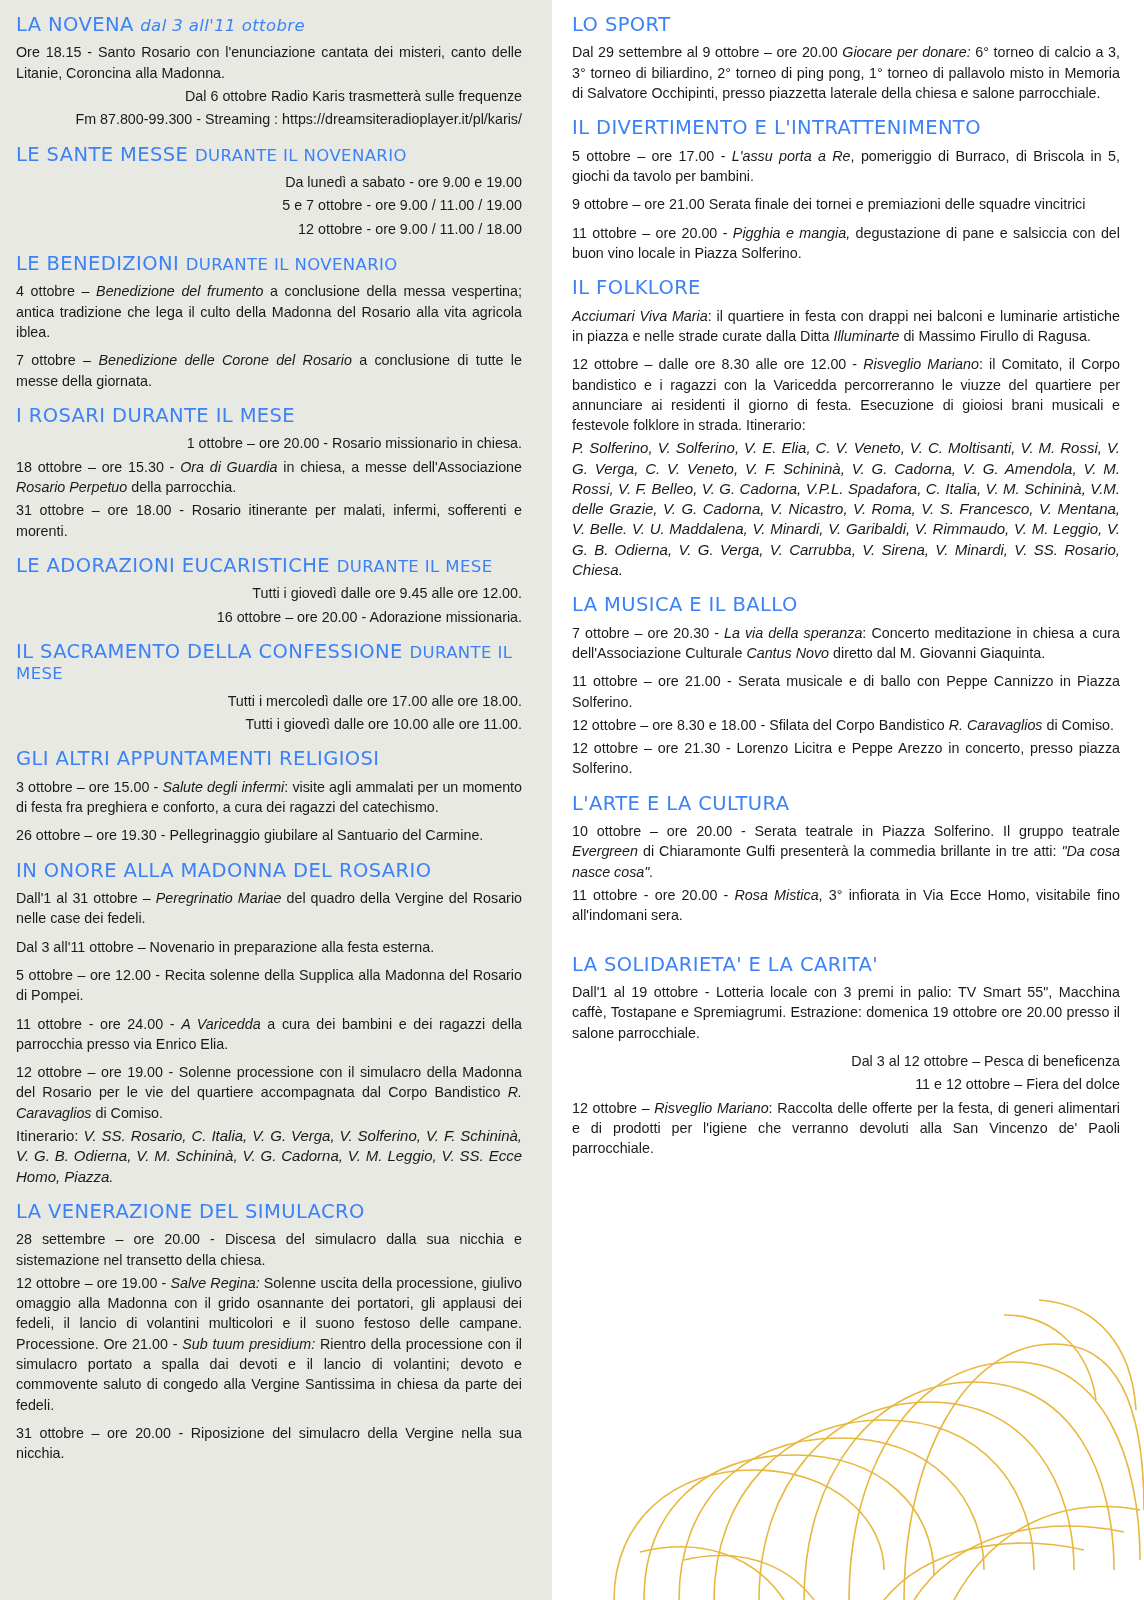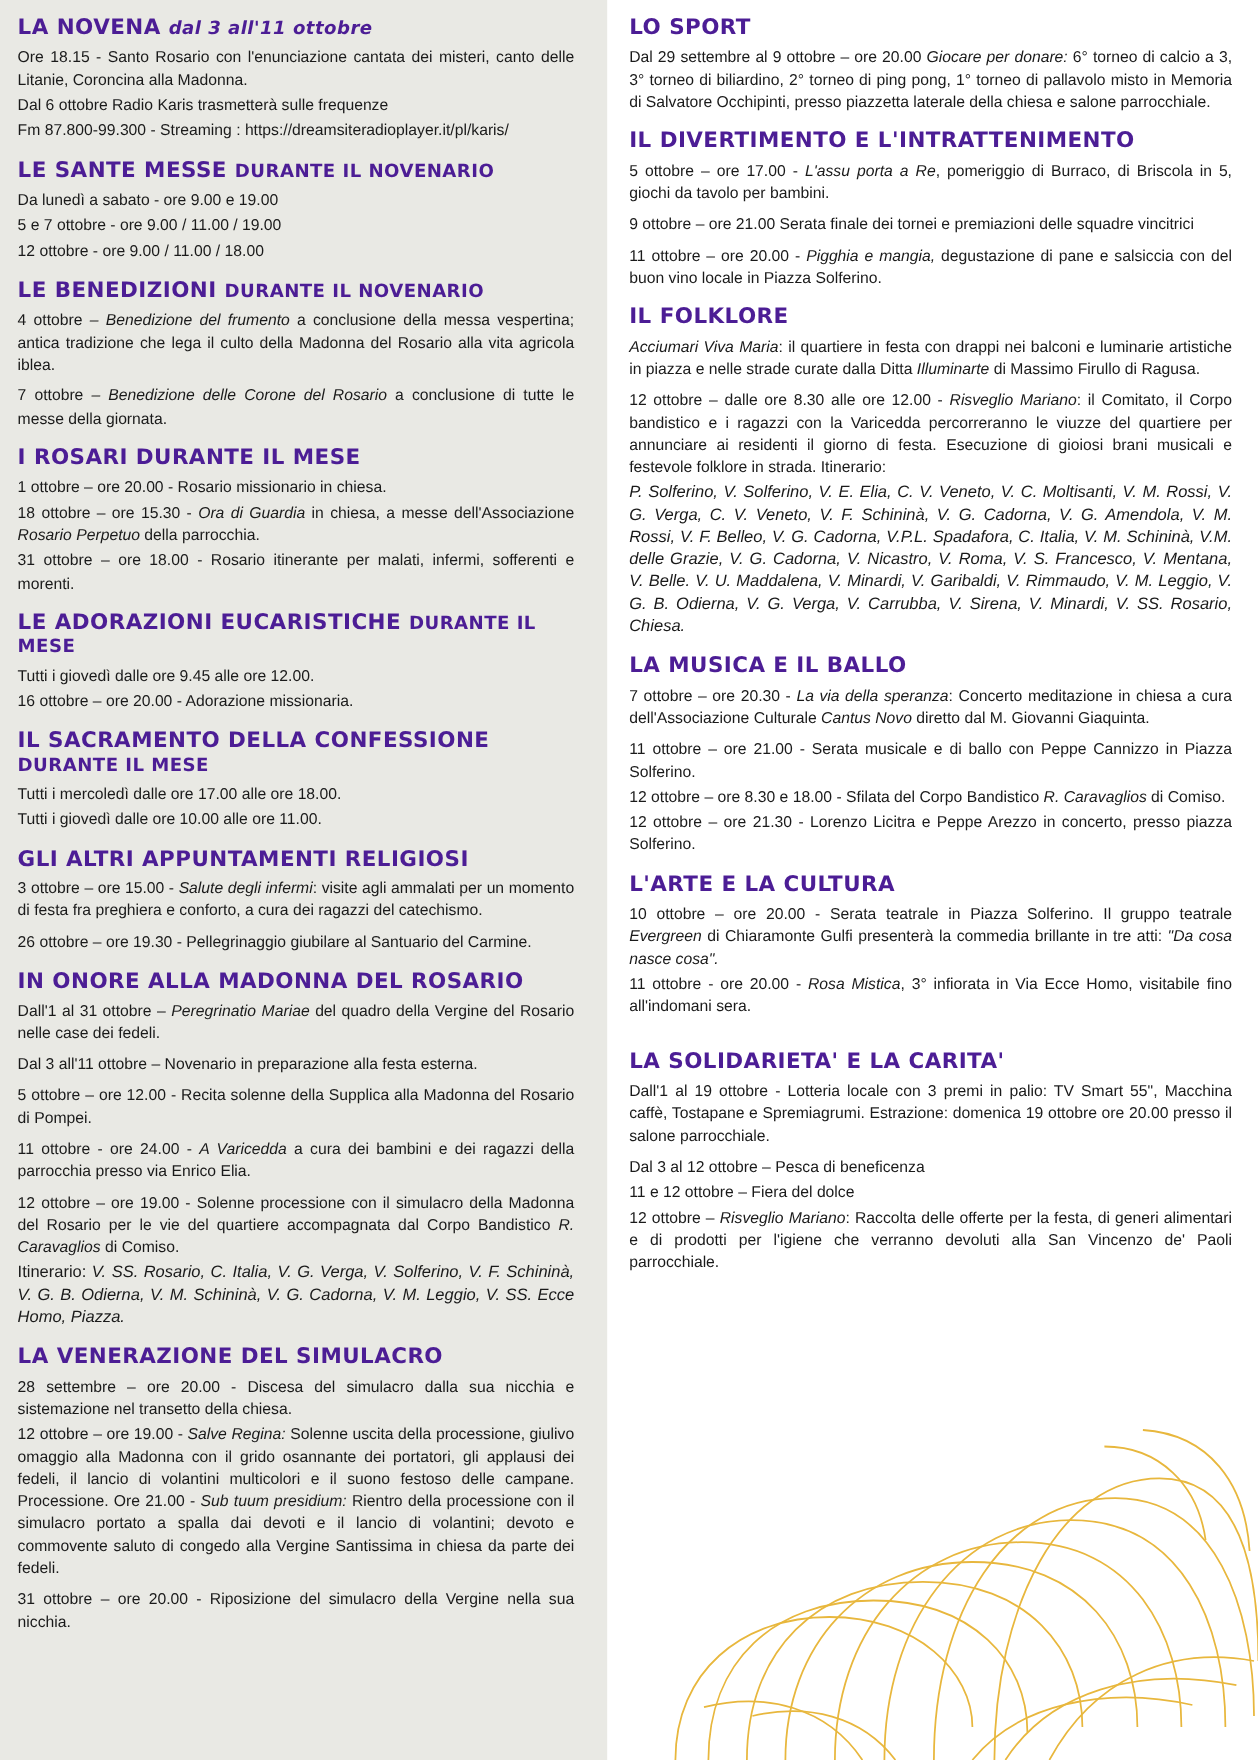--- a/index.html
+++ b/index.html
@@ -16,36 +16,36 @@
     background:#e9e9e4;
   }
   .col{
     position:absolute;top:0;box-sizing:border-box;
   }
   .col-left{left:0;width:552px;padding:14px 30px 10px 16px;}
   .col-right{left:560px;width:584px;padding:14px 24px 10px 12px;}
 
   h2.sec{
     font-family:"DejaVu Sans", sans-serif;
-    color:#4c1d95;
+    color:#3b82f6;
     font-size:19.5px;
-    font-weight:bold;
+    font-weight:normal;
     letter-spacing:0.4px;
     margin:14px 0 7px 0;
     line-height:1.1;
   }
   h2.sec .sm{font-size:16.5px;}
   h2.sec:first-child{margin-top:0;}
 
   p{margin:0 0 8px 0;font-size:14.3px;line-height:1.42;text-align:justify;}
   p.tight{margin-bottom:3px;}
   b{font-weight:normal;}
   i{font-style:italic;}
   .small{font-size:15px;line-height:1.35;}
-  .nojust{text-align:left;}
+  .nojust{text-align:right;}
 
   .blank{height:6px;}
 
   
   .swirl{position:absolute;right:0;bottom:0;width:560px;height:330px;pointer-events:none;}
 </style>
 </head>
 <body>
 
 <div id="page">

